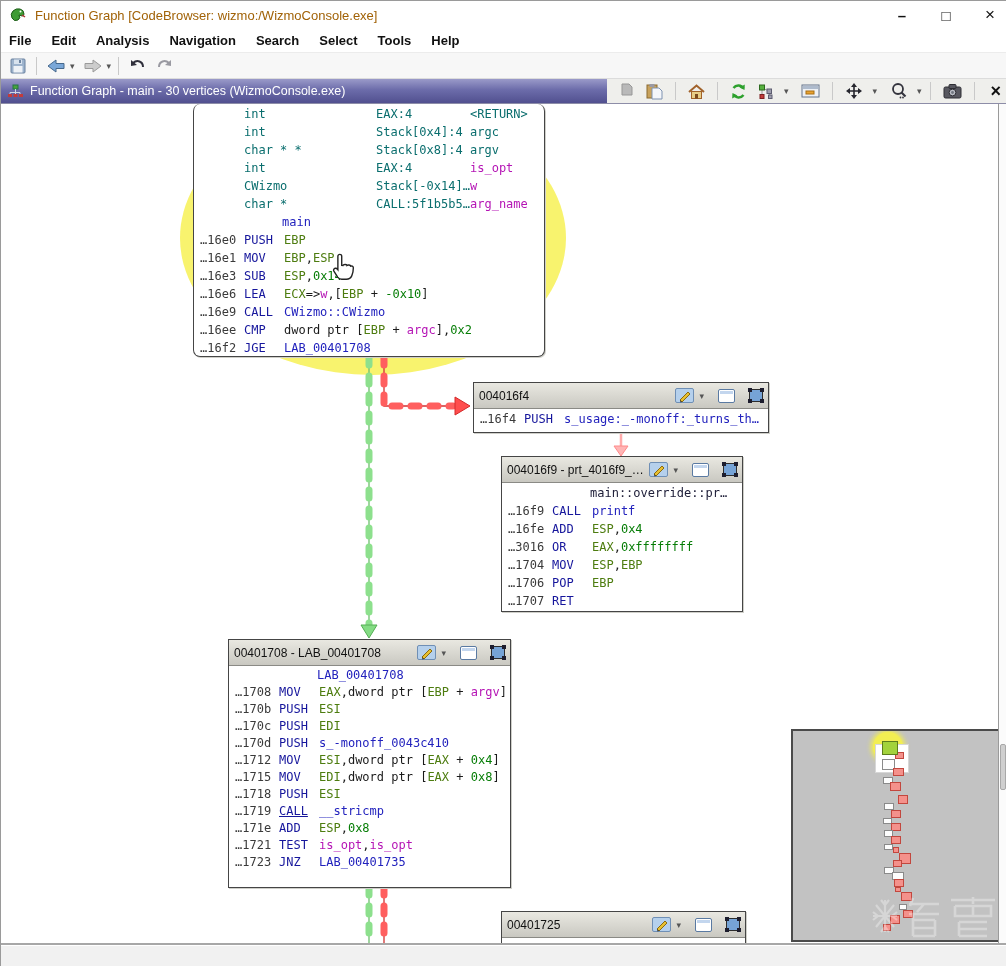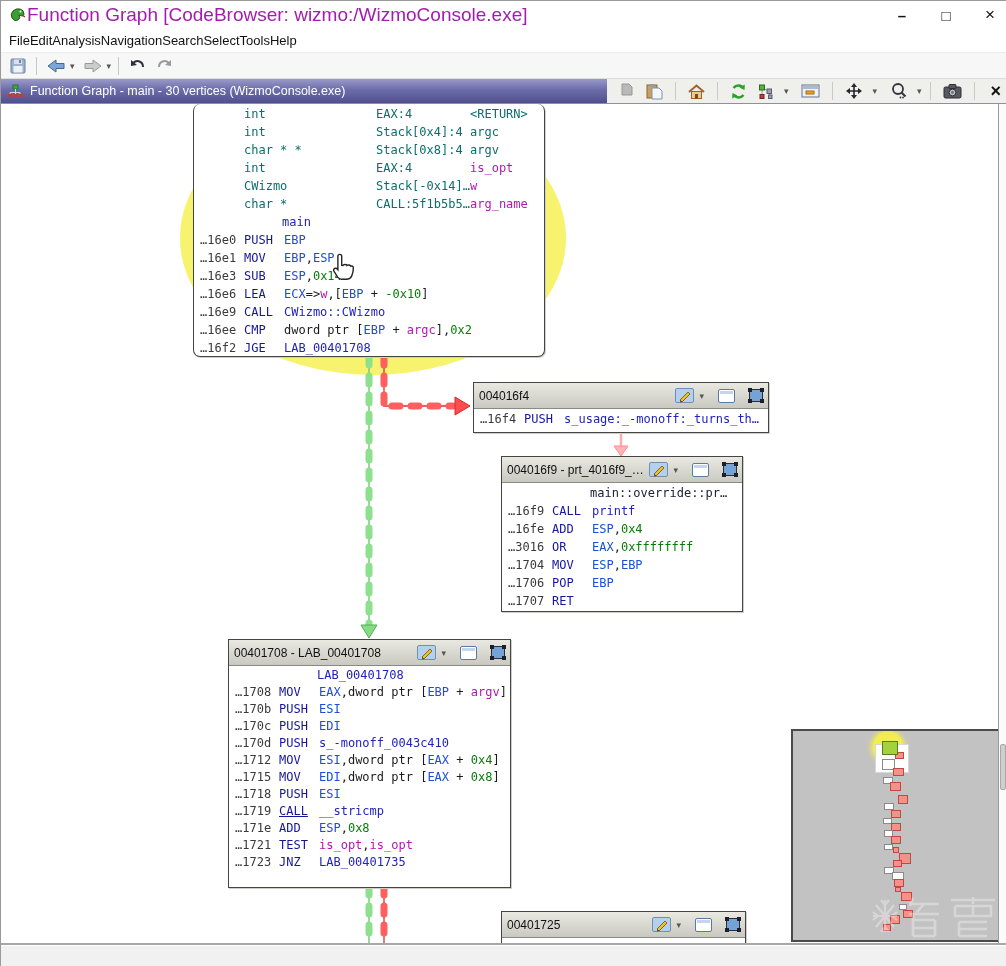--- a/index.html
+++ b/index.html
@@ -3,29 +3,29 @@
 <meta charset="utf-8">
 <style>
   * { margin:0; padding:0; box-sizing:border-box; }
   html,body { width:1006px; height:966px; background:#fff; overflow:hidden;
               font-family:"Liberation Sans", sans-serif; }
   .app { position:relative; width:1006px; height:966px; background:#fff; border:1px solid #9a9a9a; }
 
   
   .titlebar { position:absolute; left:0; top:0; width:1006px; height:28px; background:#ffffff;
               display:flex; align-items:center; padding-left:8px; }
-  .titlebar .ttl { font-size:19px; color:#a21caf; }
+  .titlebar .ttl { font-size:13px; color:#a16207; margin-left:8px; }
   .winctl { position:absolute; right:8px; top:0; height:28px; display:flex; align-items:center; gap:26px; }
   .winctl span { font-size:15px; color:#111; width:18px; text-align:center; cursor:default; }
   .winctl .mini { font-weight:bold; letter-spacing:0; }
 
   
   .menubar { position:absolute; left:0; top:28px; width:1006px; height:24px; background:#fff;
-             display:flex; align-items:center; padding-left:8px; font-size:13px; color:#111;
-             border-bottom:1px solid #ececec; }
+             display:flex; align-items:center; gap:20px; padding-left:8px; font-size:13px; color:#111;
+             border-bottom:1px solid #ececec;font-weight:bold; }
   .menubar span { cursor:default; }
 
   
   .toolbar { position:absolute; left:0; top:52px; width:1006px; height:26px; background:#f7f7f7;
              display:flex; align-items:center; padding-left:6px; border-bottom:1px solid #dcdcdc; }
   .tsep { width:1px; height:18px; background:#c9c9c9; margin:0 7px; }
   .tbtn { display:flex; align-items:center; padding:2px 3px; }
   .caret { font-size:9px; color:#555; margin-left:2px; }
 
   
@@ -56,21 +56,21 @@
          font-family:"DejaVu Sans Mono", monospace; font-size:12px; }
   .rh17 .row { height:17px; line-height:17px; }
   .row .a { display:inline-block; width:44px; color:#3a3a3a; }
   .row .m { display:inline-block; width:40px; color:#16169c; }
   .row .m.u { text-decoration:underline; }
   .lab { padding-left:88px; color:#2222bd; }
   .lab.dk { color:#20203a; }
   .sig { padding-left:50px; }
   .sig .st { display:inline-block; width:132px; color:#0a6e6e; }
   .sig .ss { display:inline-block; width:94px; color:#0a6e6e; }
-  .tok-r { color:#1d4ed8; }
+  .tok-r { color:#4d7c0f; }
   .tok-n { color:#067d06; }
   .tok-v { color:#b515b5; }
   .tok-l { color:#2222bd; }
   .tok-p { color:#1a1a1a; }
   .tok-t { color:#0a6e6e; }
 
   
   .ic-pencil { width:19px; height:15px; background:#b5d0ec; border:1px solid #6f8fb5; border-radius:2px;
                position:relative; }
   .ic-pencil svg { position:absolute; left:1px; top:0; }

